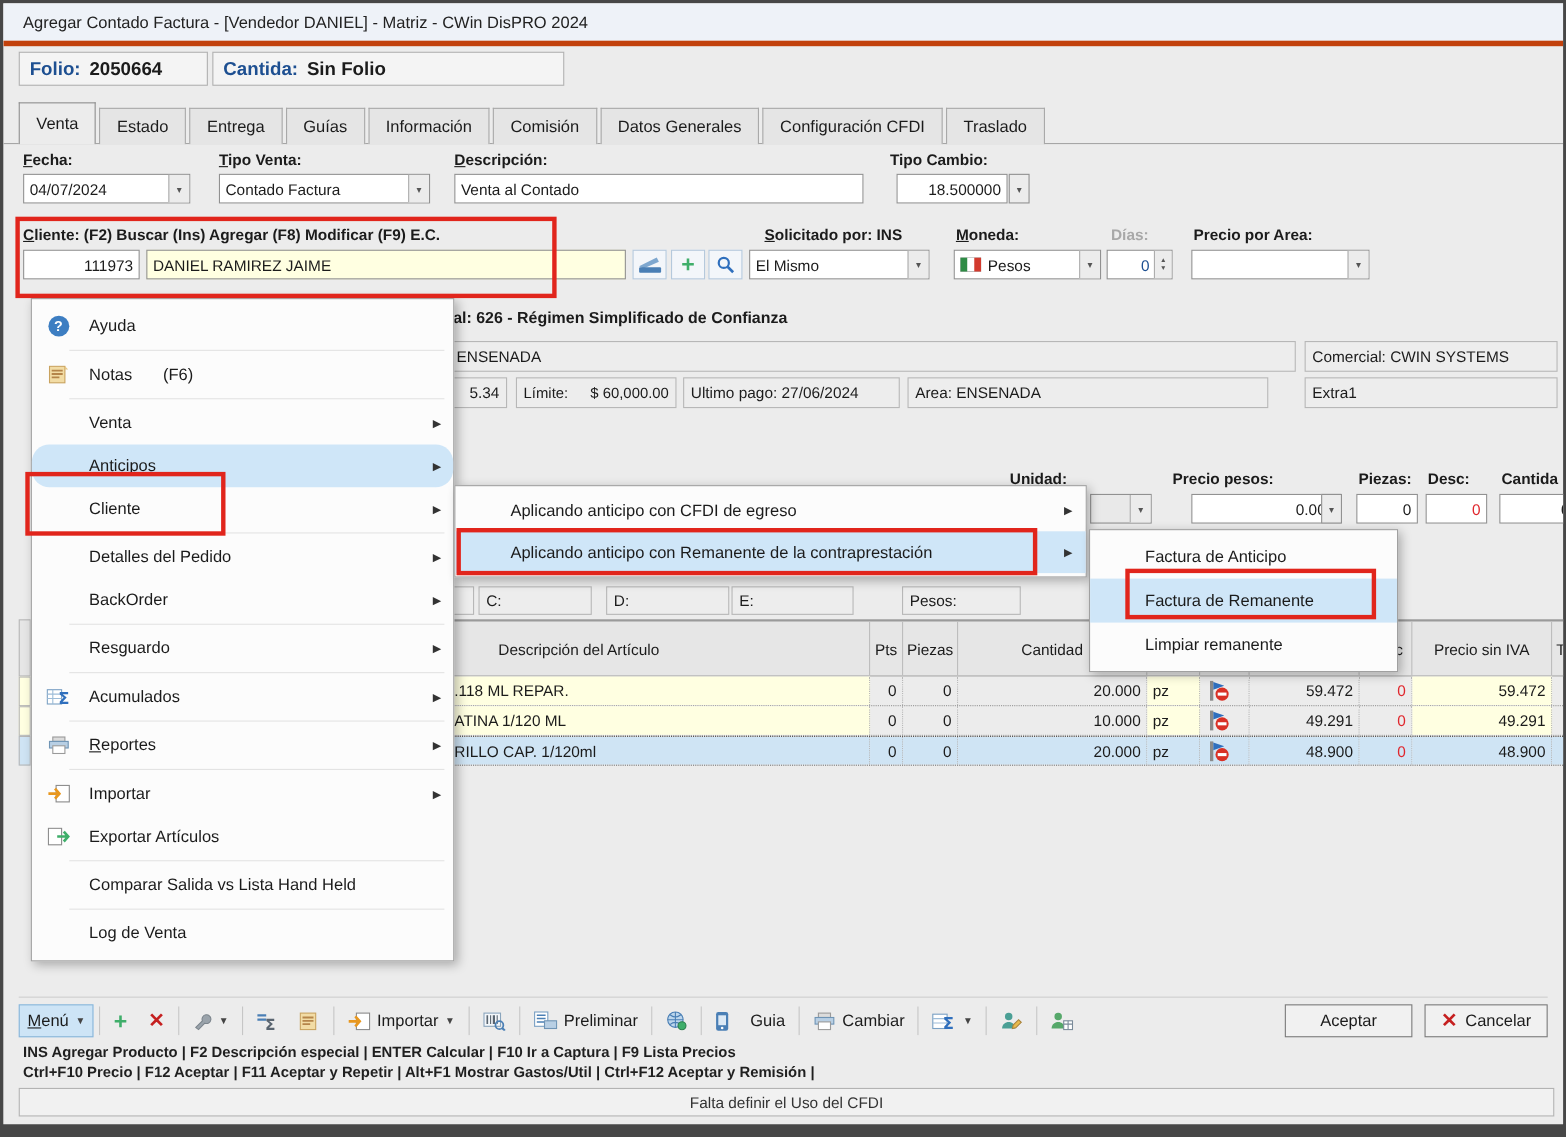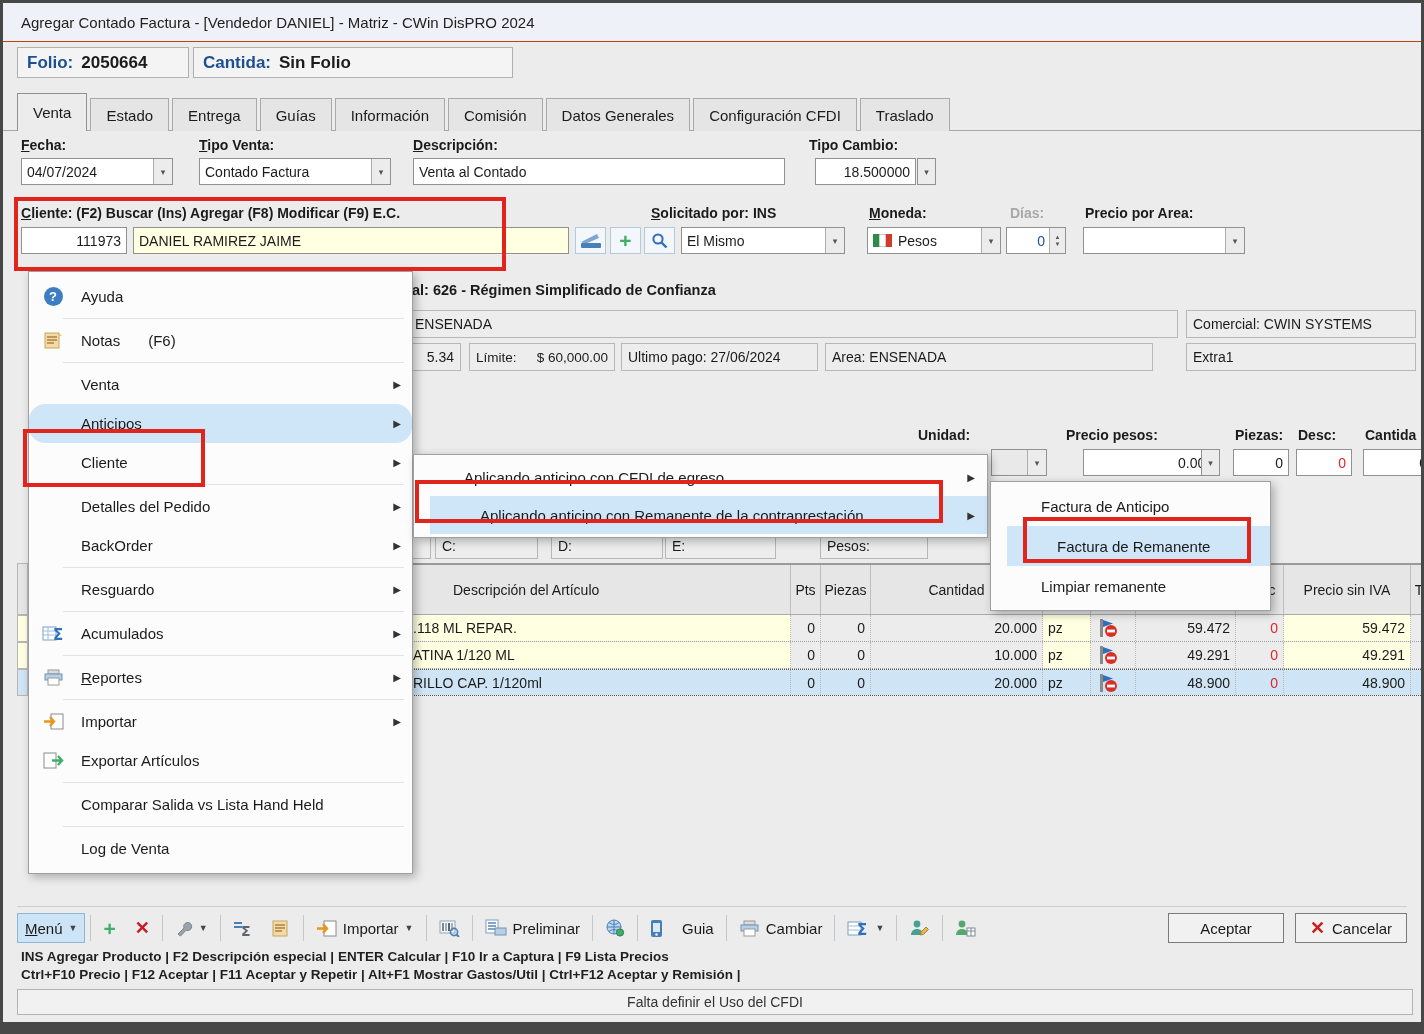--- a/index.html
+++ b/index.html
@@ -2,21 +2,21 @@
 <html style="--accent-blue: #1d4f91; --annotation-red: #e1251c; --selection-blue: #cfe6f8; --row-yellow: #ffffe1; --link-blue: #2f6fbd;"><head>
 <meta charset="utf-8">
 <style>
   html,body{margin:0;padding:0;background:#bfbfbf;}
   *{box-sizing:border-box;}
   #root{
     position:relative;width:1424px;height:1034px;overflow:hidden;
     background:#ececec;border:3px solid #474747;border-bottom:12px solid #474747;
     font-family:"Liberation Sans",sans-serif;color:#1b1b1b;
   }
-  .titlebar{position:absolute;left:0;top:0;right:0;height:39px;background:#eef2f8;border-bottom:1px solid #c2410c;display:flex;align-items:center;padding-left:18px;font-size:15px;color:#222;}
+  .titlebar{position:absolute;left:0;top:0;right:0;height:39px;background:#eef2f8;border-bottom:5px solid #c2410c;display:flex;align-items:center;padding-left:18px;font-size:15px;color:#222;}
   .hdrbox{position:absolute;top:44px;height:31px;border:1px solid #b0b0b0;background:#f4f4f4;display:flex;align-items:center;padding:0 9px;font-size:17px;font-weight:bold;gap:8px;}
   .blue{color:var(--accent-blue,#1d4f91);}
   
   .tabline{position:absolute;left:0;right:0;top:127px;border-top:1px solid #a6a6a6;z-index:0;}
   .tabstrip{position:absolute;left:14px;top:90px;height:38px;display:flex;align-items:flex-end;z-index:1;}
   .tab{height:33px;padding:0 15px;display:flex;align-items:center;background:#e5e5e5;border:1px solid #a9a9a9;border-bottom:none;font-size:15px;margin-right:3px;}
   .tab.active{height:38px;background:#ececec;border:1px solid #8f8f8f;border-bottom:none;}
   .lbl{position:absolute;font-weight:bold;font-size:14px;white-space:nowrap;}
   .akey{display:inline-block;}
   .akey::first-letter{text-decoration:underline;}
@@ -30,21 +30,21 @@
   .iconbtn{position:absolute;height:27px;width:31px;background:#f3f6fa;border:1px solid #b5c9dc;display:flex;align-items:center;justify-content:center;}
   
   .menu{position:absolute;background:#fcfcfc;border:1px solid #a0a0a0;box-shadow:3px 3px 9px rgba(0,0,0,.28);padding:5px 0;}
   .mi{height:39px;display:flex;align-items:center;position:relative;font-size:15px;padding-left:52px;white-space:nowrap;}
   .mi .mico{position:absolute;left:10px;width:28px;display:flex;justify-content:center;}
   .mi .subarrow{position:absolute;right:11px;font-size:10px;color:#333;}
   .mi.hl{background:var(--selection-blue,#cfe6f8);border-radius:16px;}
   .msep{height:1px;background:#e3e3e3;margin:2px 8px 2px 34px;}
   .smi{height:38px;display:flex;align-items:center;position:relative;font-size:15px;padding-left:50px;white-space:nowrap;}
   .smi .subarrow{position:absolute;right:12px;font-size:10px;color:#333;}
-  .smi.hl{background:var(--selection-blue,#cfe6f8);margin-left:16px;}
+  .smi.hl{background:var(--selection-blue,#cfe6f8);}
   .ann{position:absolute;border:4px solid var(--annotation-red,#e1251c);z-index:60;pointer-events:none;}
   
   .tblhead{position:absolute;left:405px;top:560px;width:1019px;height:52px;background:#e6e6e6;border-top:2px solid #9a9a9a;border-bottom:1px solid #ababab;display:flex;z-index:1;}
   .th{display:flex;align-items:center;justify-content:center;font-size:14px;border-right:1px solid #bdbdbd;height:100%;}
   .trow{position:absolute;left:405px;width:1019px;height:27px;display:flex;z-index:1;border-bottom:1px dotted #9f9f9f;}
   .td{display:flex;align-items:center;font-size:14px;height:100%;border-right:1px dotted #b8b8b8;padding:0 5px;white-space:nowrap;}
   .td.num{justify-content:flex-end;}
   .selrow .td{background:#cfe4f4 !important;}
   .selrow{border-top:1px dotted #555;border-bottom:1px dotted #555;}
   .sliver{position:absolute;left:14px;width:11px;border:1px solid #b7b7b7;z-index:0;}
@@ -133,21 +133,21 @@
   </div>
   <div class="iconbtn" style="left:641px;top:224px;">
     <span>
       <svg width="17" height="17" viewBox="0 0 17 17">
           <circle cx="7" cy="7" r="4.6" fill="none" stroke="#2f6fbd" stroke-width="2"></circle>
           <line x1="10.5" y1="10.5" x2="15.5" y2="15.5" stroke="#2f6fbd" stroke-width="2.4"></line>
         </svg>
     </span>
   </div>
 
-  <div class="lbl akey" style="left:648px;top:202px;">Solicitado por: INS</div>
+  <div class="lbl akey" style="left:692px;top:202px;">Solicitado por: INS</div>
   <div class="fld combo" style="left:678px;top:224px;width:164px;">
     <span>El Mismo</span>
     <span class="arrow">▾</span>
   </div>
   <div class="lbl akey" style="left:866px;top:202px;">Moneda:</div>
   <div class="fld combo" style="left:864px;top:224px;width:134px;gap:6px;">
     <span>
       <svg width="19" height="13" viewBox="0 0 19 13">
           <rect width="19" height="13" fill="#fff" stroke="#999"></rect>
           <rect width="6.3" height="13" fill="#2e8b45"></rect>
@@ -409,21 +409,21 @@
     <div class="msep"></div>
     <div class="mi">
       <span>Comparar Salida vs Lista Hand Held</span>
     </div>
     <div class="msep"></div>
     <div class="mi">
       <span>Log de Venta</span>
     </div>
   </div>
 
-  <div class="menu" style="left:410px;top:451px;width:575px;z-index:25;padding:3px 0;">
+  <div class="menu" style="left:410px;top:438px;width:575px;z-index:25;padding:3px 0;">
     <div class="smi">
       <span>Aplicando anticipo con CFDI de egreso</span>
       <span class="subarrow">▶</span>
     </div>
     <div class="smi hl">
       <span>Aplicando anticipo con Remanente de la contraprestación</span>
       <span class="subarrow">▶</span>
     </div>
   </div>
 

